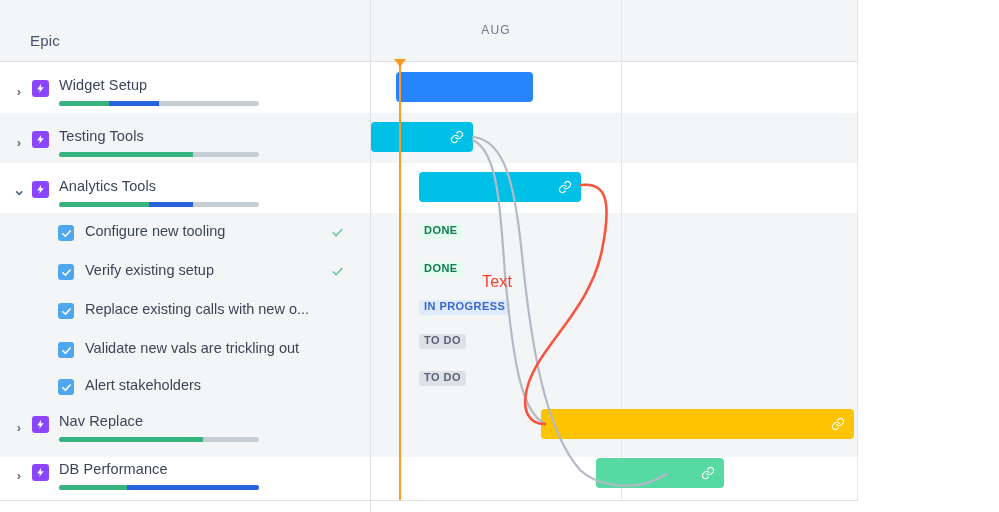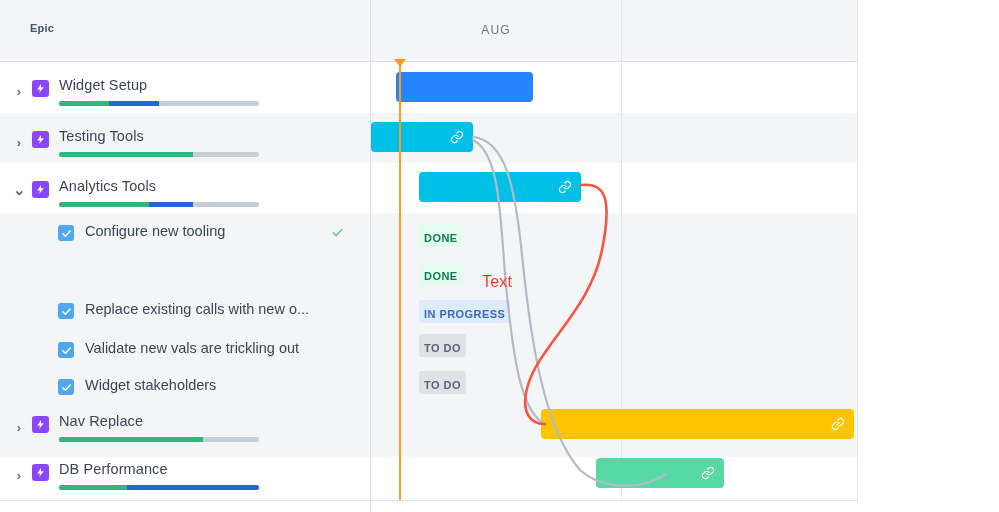--- a/index.html
+++ b/index.html
@@ -15,22 +15,22 @@
   .row-band { position: absolute; left: 0; width: 858px; }
   .band-alt { background: #f4f5f7; }
   .band-white { background: #ffffff; }
 
   .hdr-band {
     position: absolute; left: 0; top: 0; width: 858px; height: 62px;
     background: #f4f5f7;
     border-bottom: 1px solid #dfe1e6;
   }
   .hdr-epic {
-    position: absolute; left: 30px; top: 22px;
-    font-size: 11px; color: #42526e; letter-spacing: .2px; font-weight: bold;
+    position: absolute; left: 30px; top: 32px;
+    font-size: 15px; color: #42526e; letter-spacing: .2px;
   }
   .hdr-month {
     position: absolute; top: 23px;
     font-size: 12px; color: #6b778c; letter-spacing: 1.1px;
     text-align: center;
   }
   #hdr-aug { left: 371px; width: 250px; }
   #hdr-sep { left: 623px; width: 235px; }
 
   
@@ -91,21 +91,21 @@
     display: flex; align-items: center; justify-content: flex-end;
     cursor: pointer;
   }
   .bar .link-ico { margin-right: 9px; display: flex; }
   .bar .link-ico svg { display: block; }
 
   
   .lozenge {
     position: absolute;
     font-size: 11px; font-weight: bold; letter-spacing: .45px;
-    padding: 8px 5px 3px 5px; border-radius: 3px; white-space: nowrap;
+    padding: 0 5px 3px 5px; border-radius: 3px; white-space: nowrap;
   }
   .lz-done { background: #e3fcef; color: #0f7b53; }
   .lz-prog { background: #deebff; color: #3a68c8; }
   .lz-todo { background: #dfe1e6; color: #5a6478; }
 
   
   #today-line {
     position: absolute; top: 63px; left: 399px; width: 2px; height: 437px;
     background: #ff991f;
   }
@@ -213,20 +213,33 @@
     </div>
     <div class="child-name">Configure new tooling</div>
     <div class="child-tick">
       <svg width="13" height="13" viewBox="0 0 24 24" fill="none" stroke="#5fc69b" stroke-width="2.6" stroke-linecap="round" stroke-linejoin="round">
           <path d="M4 12.5l5.5 5.5L20 6.5"></path>
         </svg>
     </div>
   </div>
   <div class="lozenge lz-done" style="left:419px;top:224px;">DONE</div>
 
+  <div class="child-row" style="top:255px;">
+    <div class="cbox">
+      <svg width="11" height="11" viewBox="0 0 24 24" fill="none" stroke="#ffffff" stroke-width="3.4" stroke-linecap="round" stroke-linejoin="round">
+          <path d="M4 12.5l5.5 5.5L20 6.5"></path>
+        </svg>
+    </div>
+    <div class="child-name">Verify existing setup</div>
+    <div class="child-tick">
+      <svg width="13" height="13" viewBox="0 0 24 24" fill="none" stroke="#5fc69b" stroke-width="2.6" stroke-linecap="round" stroke-linejoin="round">
+          <path d="M4 12.5l5.5 5.5L20 6.5"></path>
+        </svg>
+    </div>
+  </div>
   <div class="lozenge lz-done" style="left:419px;top:262px;">DONE</div>
 
   <div class="child-row" style="top:294px;">
     <div class="cbox">
       <svg width="11" height="11" viewBox="0 0 24 24" fill="none" stroke="#ffffff" stroke-width="3.4" stroke-linecap="round" stroke-linejoin="round">
           <path d="M4 12.5l5.5 5.5L20 6.5"></path>
         </svg>
     </div>
     <div class="child-name">Replace existing calls with new o...</div>
   </div>
@@ -241,21 +254,21 @@
     <div class="child-name">Validate new vals are trickling out</div>
   </div>
   <div class="lozenge lz-todo" style="left:419px;top:334px;">TO DO</div>
 
   <div class="child-row" style="top:370px;">
     <div class="cbox">
       <svg width="11" height="11" viewBox="0 0 24 24" fill="none" stroke="#ffffff" stroke-width="3.4" stroke-linecap="round" stroke-linejoin="round">
           <path d="M4 12.5l5.5 5.5L20 6.5"></path>
         </svg>
     </div>
-    <div class="child-name">Widget stakeholders</div>
+    <div class="child-name">Alert stakeholders</div>
   </div>
   <div class="lozenge lz-todo" style="left:419px;top:371px;">TO DO</div>
 
   <div class="epic-row" style="top:408px;height:49px;">
     <div class="chevron" style="top:13px;">›</div>
     <div class="epic-ico" style="top:8px;">
       <svg width="11" height="11" viewBox="0 0 24 24">
           <path d="M13 2L5 14h6l-2 8 10-13h-6z" fill="#ffffff"></path>
         </svg>
     </div>

